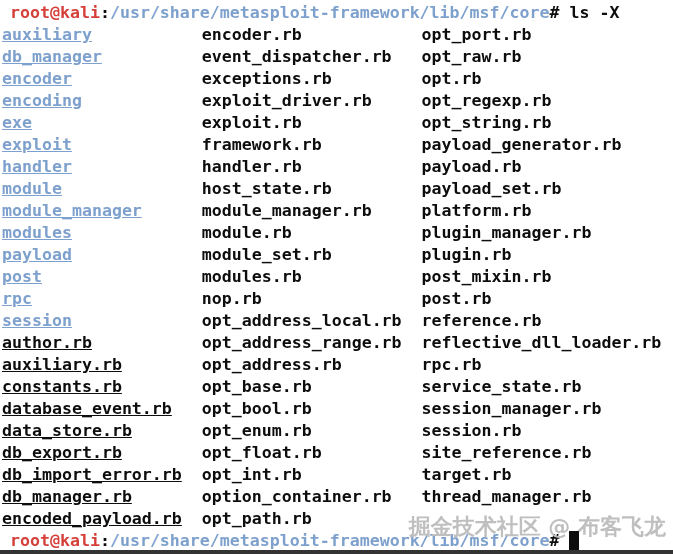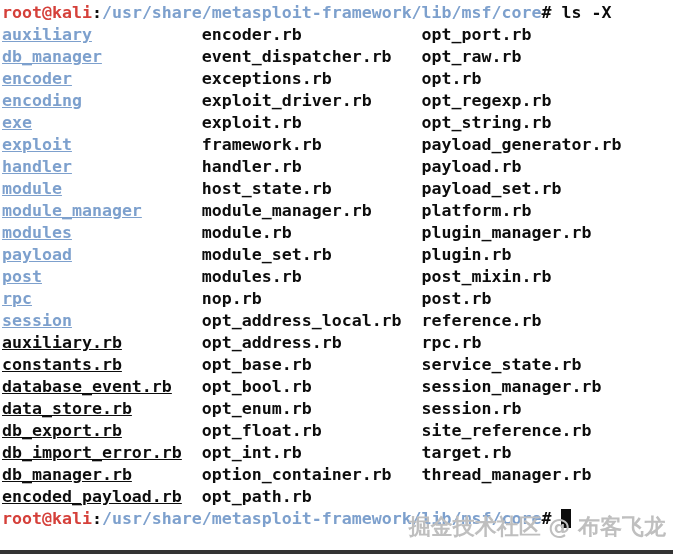--- a/index.html
+++ b/index.html
@@ -14,21 +14,21 @@
     overflow: hidden;
   }
   .terminal {
     position: relative;
     width: 673px; height: 554px;
     box-sizing: border-box;
     padding: 2px 0 0 2px;
     background: var(--background, #fff);
     overflow: hidden;
   }
-  .line { white-space: pre; height: 22px; }
+  .line { white-space: pre; height: 22px; margin-left: 8px; }
   .prompt-user { color: var(--prompt-red, #d5403a); }
   .prompt-sep, .prompt-symbol { color: var(--text-black, #0d0d0d); }
   .prompt-path { color: var(--accent-blue, #7da0cd); }
   .command { padding-left: 1ch; color: var(--text-black, #0d0d0d); }
   .row { height: 22px; white-space: pre; }
   .cell { display: inline-block; vertical-align: top; }
   .cell.c1 { width: 20ch; text-decoration: underline; }
   .cell.c2 { width: 22ch; }
   .cell.dir { color: var(--accent-blue, #7da0cd); }
   .cell.file { color: var(--text-black, #0d0d0d); }
@@ -86,20 +86,21 @@
   <div class="row"><span class="cell c1 dir">modules</span><span class="cell c2 file">module.rb</span><span class="cell c3 file">plugin_manager.rb</span></div>
 
   <div class="row"><span class="cell c1 dir">payload</span><span class="cell c2 file">module_set.rb</span><span class="cell c3 file">plugin.rb</span></div>
 
   <div class="row"><span class="cell c1 dir">post</span><span class="cell c2 file">modules.rb</span><span class="cell c3 file">post_mixin.rb</span></div>
 
   <div class="row"><span class="cell c1 dir">rpc</span><span class="cell c2 file">nop.rb</span><span class="cell c3 file">post.rb</span></div>
 
   <div class="row"><span class="cell c1 dir">session</span><span class="cell c2 file">opt_address_local.rb</span><span class="cell c3 file">reference.rb</span></div>
 
+  <div class="row"><span class="cell c1 file">author.rb</span><span class="cell c2 file">opt_address_range.rb</span><span class="cell c3 file">reflective_dll_loader.rb</span></div>
 
   <div class="row"><span class="cell c1 file">auxiliary.rb</span><span class="cell c2 file">opt_address.rb</span><span class="cell c3 file">rpc.rb</span></div>
 
   <div class="row"><span class="cell c1 file">constants.rb</span><span class="cell c2 file">opt_base.rb</span><span class="cell c3 file">service_state.rb</span></div>
 
   <div class="row"><span class="cell c1 file">database_event.rb</span><span class="cell c2 file">opt_bool.rb</span><span class="cell c3 file">session_manager.rb</span></div>
 
   <div class="row"><span class="cell c1 file">data_store.rb</span><span class="cell c2 file">opt_enum.rb</span><span class="cell c3 file">session.rb</span></div>
 
   <div class="row"><span class="cell c1 file">db_export.rb</span><span class="cell c2 file">opt_float.rb</span><span class="cell c3 file">site_reference.rb</span></div>

